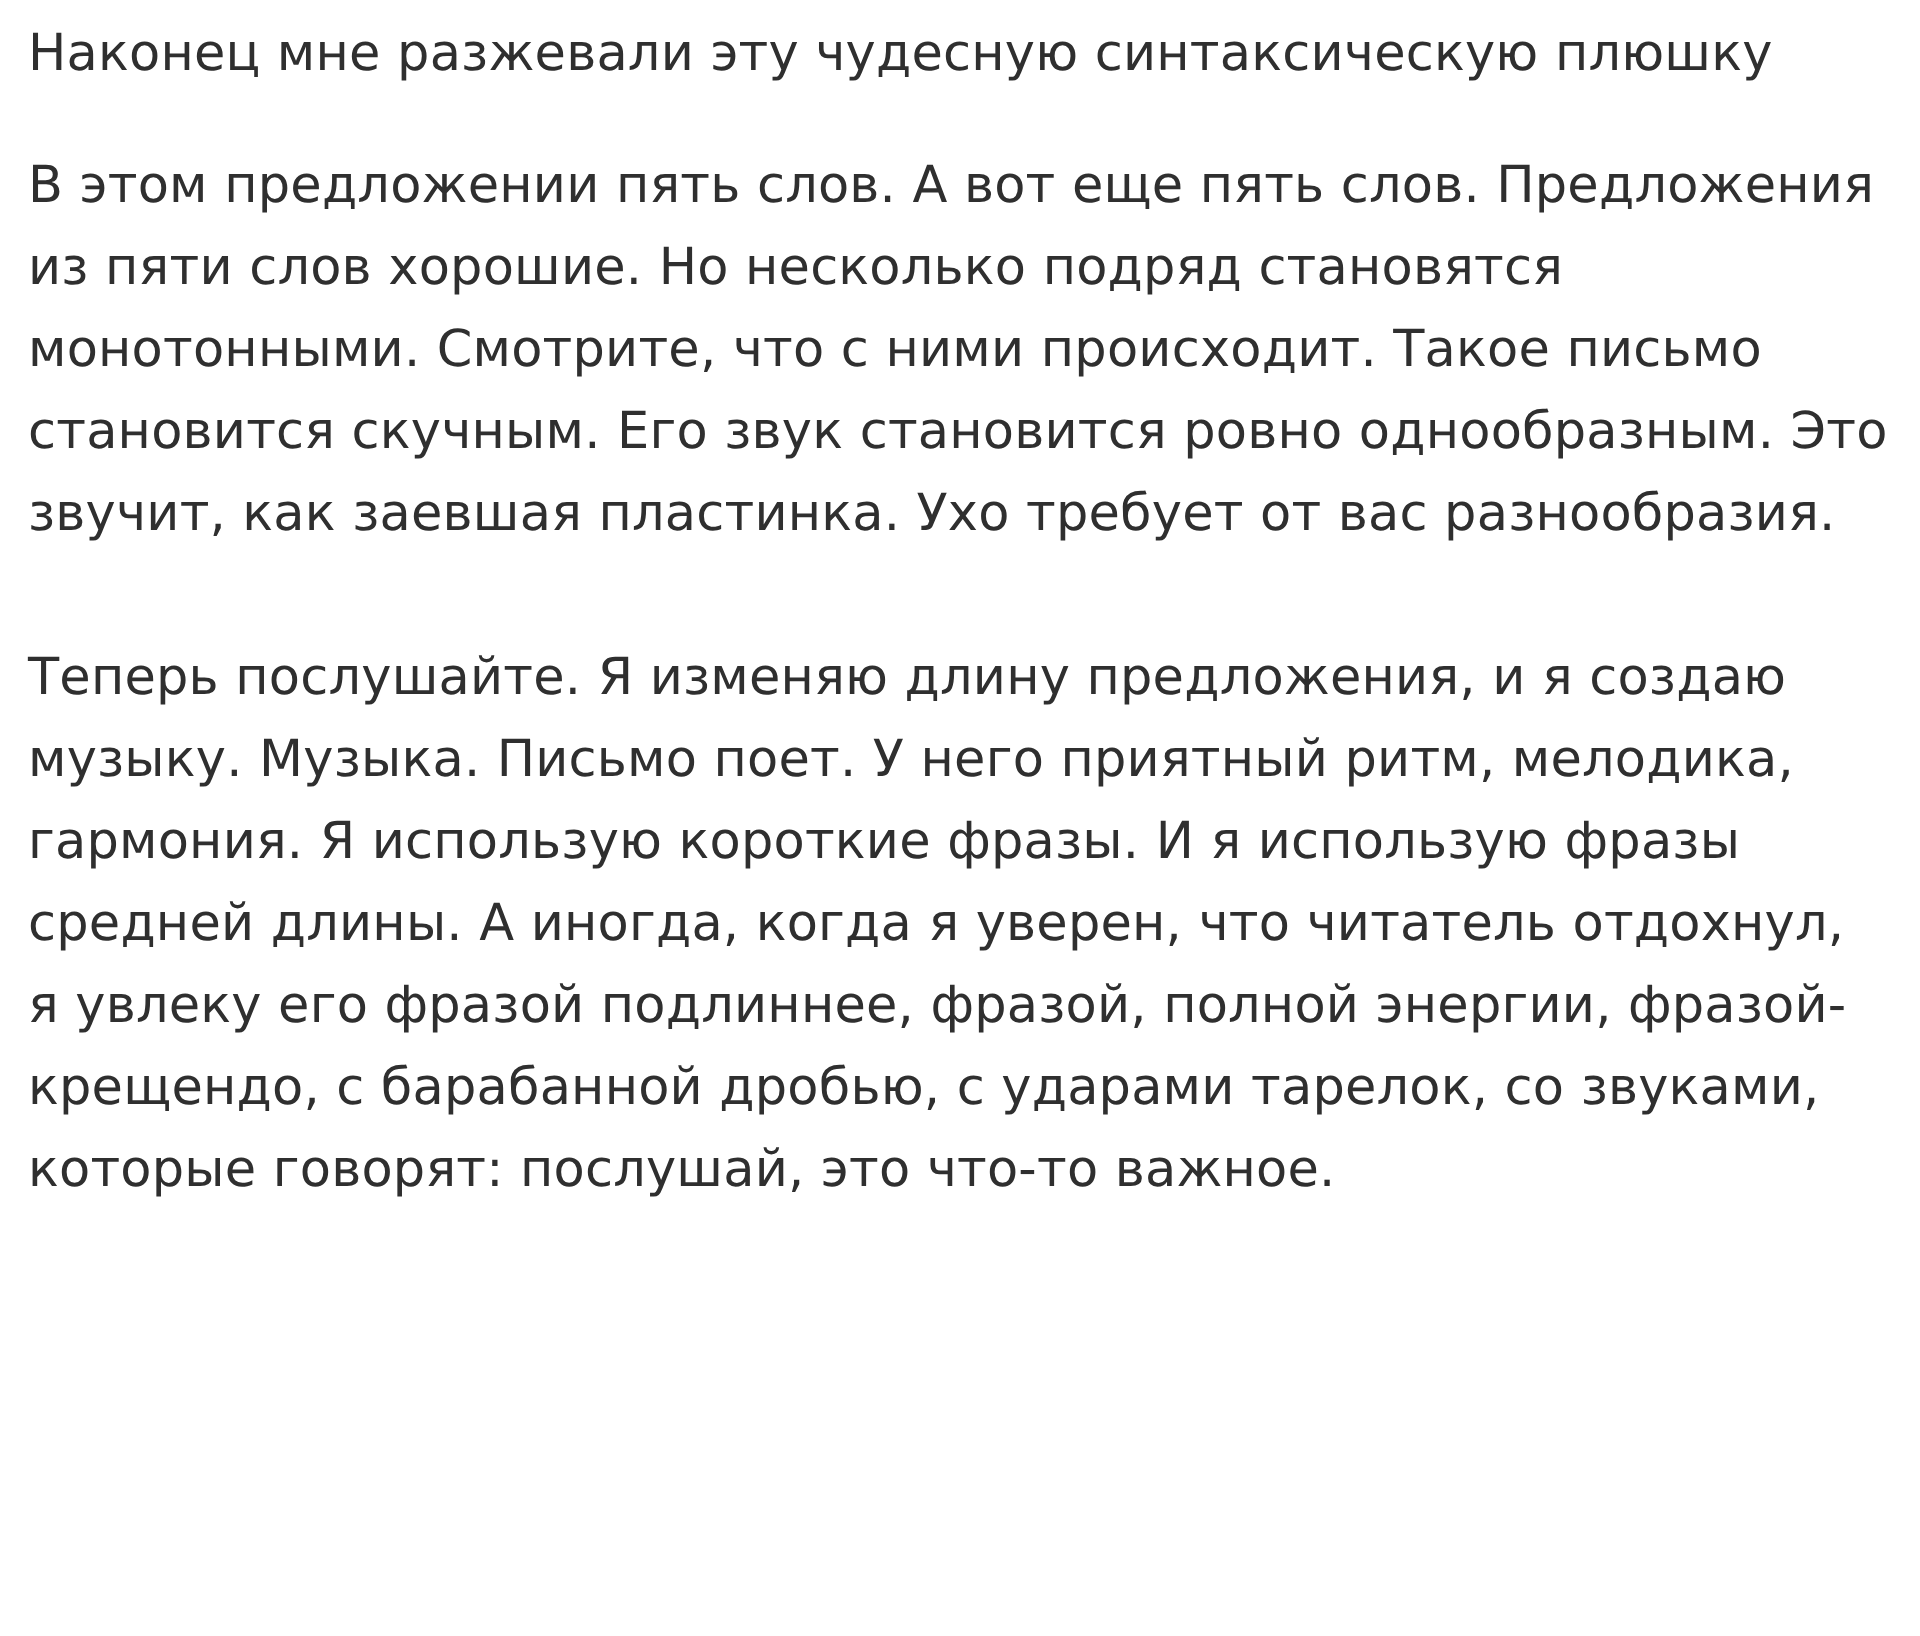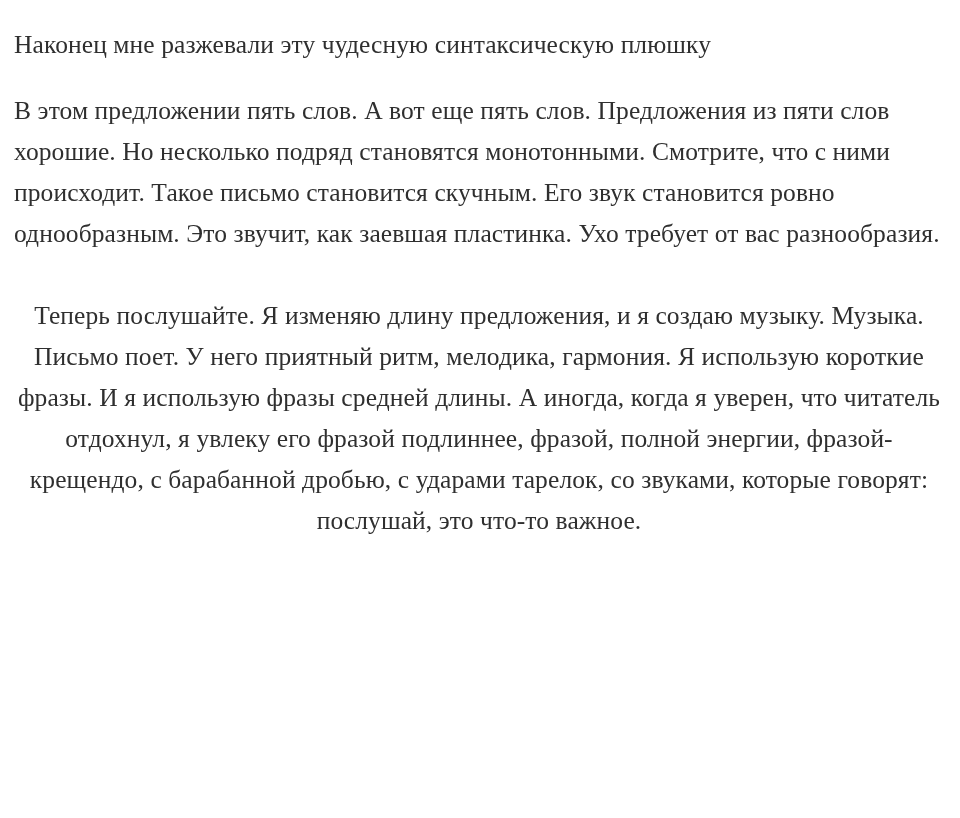--- a/index.html
+++ b/index.html
@@ -11,42 +11,40 @@
     width: 960px;
     height: 818px;
     overflow: hidden;
     font-family: "DejaVu Sans", sans-serif;
     color: #2b2b2b;
   }
   .page {
     box-sizing: border-box;
     width: 960px;
     height: 818px;
-    padding: 24px 14px 0 14px;
+    padding: 7px 14px 0 14px;
     background: #ffffff;
-    font-family: Liberation Serif, serif;
   }
   .text-block {
     font-size: 25.5px;
     line-height: 41px;
     letter-spacing: 0.1px;
     color: #2f2f2f;
     font-weight: 400;
     max-width: 930px;
     white-space: pre-line;
   }
   .para-title {
     margin: 0 0 0 0;
   }
   .para-gap-1 {
     margin-top: 25px;
   }
   .para-gap-2 {
     margin-top: 41px;
-    text-align: center;
   }
 </style>
 </head>
 <body>
 
 <div class="page">
 
   <p class="text-block para-title">Наконец мне разжевали эту чудесную синтаксическую плюшку</p>
 
   <p class="text-block para-gap-1">В этом предложении пять слов. А вот еще пять слов. Предложения из пяти слов хорошие. Но несколько подряд становятся монотонными. Смотрите, что с ними происходит. Такое письмо становится скучным. Его звук становится ровно однообразным. Это звучит, как заевшая пластинка. Ухо требует от вас разнообразия.</p>

